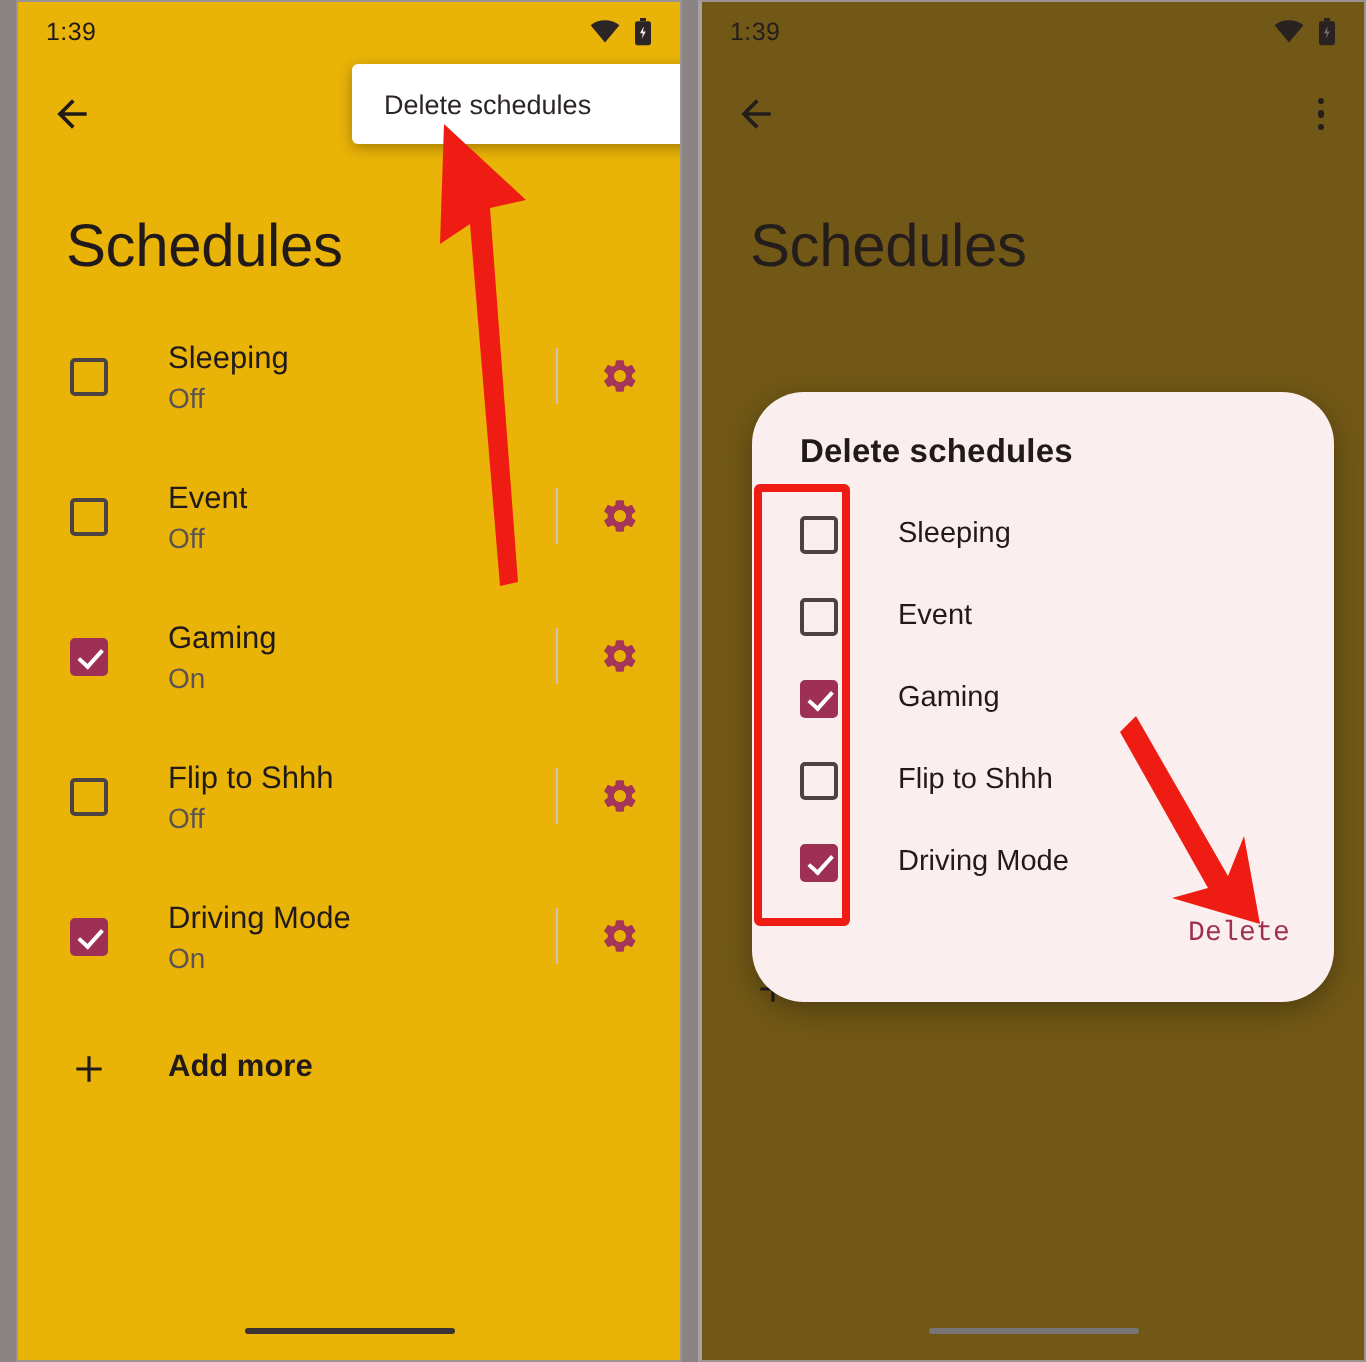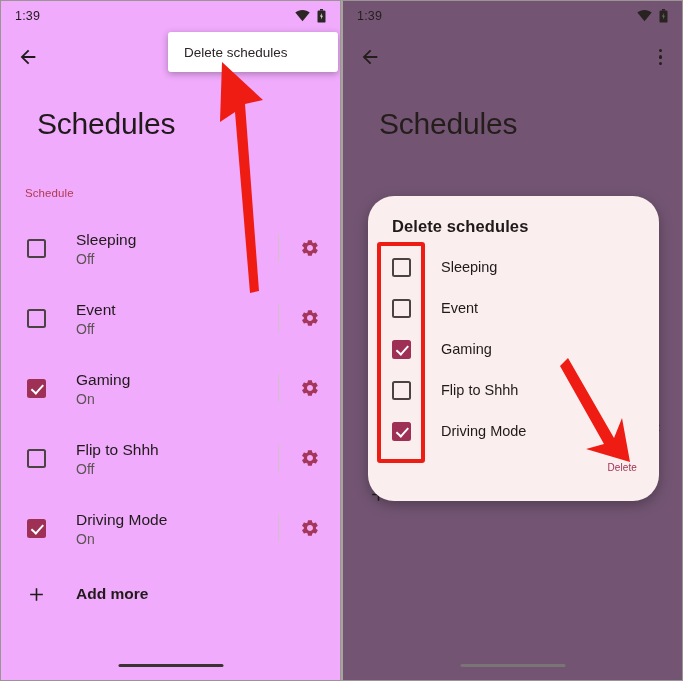--- a/index.html
+++ b/index.html
@@ -18,23 +18,24 @@
     width: 683px;
     height: 681px;
     display: flex;
     background: #8a8584;
   }
   .phone {
     position: relative;
     width: 341px;
     height: 681px;
     overflow: hidden;
-    background: #f0abfc;
+    background: #eab308;
     border: 1px solid #9a9493;
     box-sizing: border-box;
+    margin-left: 8px;
   }
   .phone.right {
     width: 342px;
     border-left: 2px solid #a8a2a1;
   }
 
   
   .statusbar {
     position: relative;
     height: 30px;
@@ -79,21 +80,21 @@
     width: 3.5px;
     height: 3.5px;
     border-radius: 50%;
     background: #1f1b1a;
   }
 
   
   .page-title {
     font-size: 30px;
     color: #201a1a;
-    padding: 26px 24px 0 36px;
+    padding: 26px 24px 0 24px;
     line-height: 1;
     letter-spacing: -.2px;
   }
 
   
   .section-label {
     font-size: 11.5px;
     color: #b03a52;
     padding: 48px 24px 0 24px;
     font-weight: 500;
@@ -245,25 +246,26 @@
     box-sizing: border-box;
     cursor: pointer;
   }
   .drow .row-title { margin-left: 30px; font-size: 14.5px; }
   .dialog-actions {
     position: absolute;
     right: 22px;
     bottom: 26px;
   }
   .delete-button {
-    font-size: 10px;
+    font-size: 14px;
     color: #9e3055;
     cursor: pointer;
     font-weight: 500;
     letter-spacing: .1px;
+    font-family: Liberation Mono, monospace;
   }
 
   
   .anno-box {
     position: absolute;
     border: 4px solid #ef1c13;
     border-radius: 3px;
     z-index: 45;
     pointer-events: none;
   }
@@ -301,21 +303,20 @@
     <div class="appbar">
       <span class="back-icon">
         <svg width="22" height="22" viewBox="0 0 24 24">
             <path d="M20 11H7.8l5.6-5.6-1.4-1.4L4 12l8 8 1.4-1.4L7.8 13H20z" fill="#201a1a"></path>
           </svg>
       </span>
     </div>
 
     <div class="page-title">Schedules</div>
 
-    <div class="section-label">Schedule</div>
 
     <div class="list">
 
       <div class="row">
         <span class="cbox"></span>
         <span class="row-text">
           <span class="row-title">Sleeping</span>
           <span class="row-sub" style="display:block">Off</span>
         </span>
         <span class="row-div"></span>

